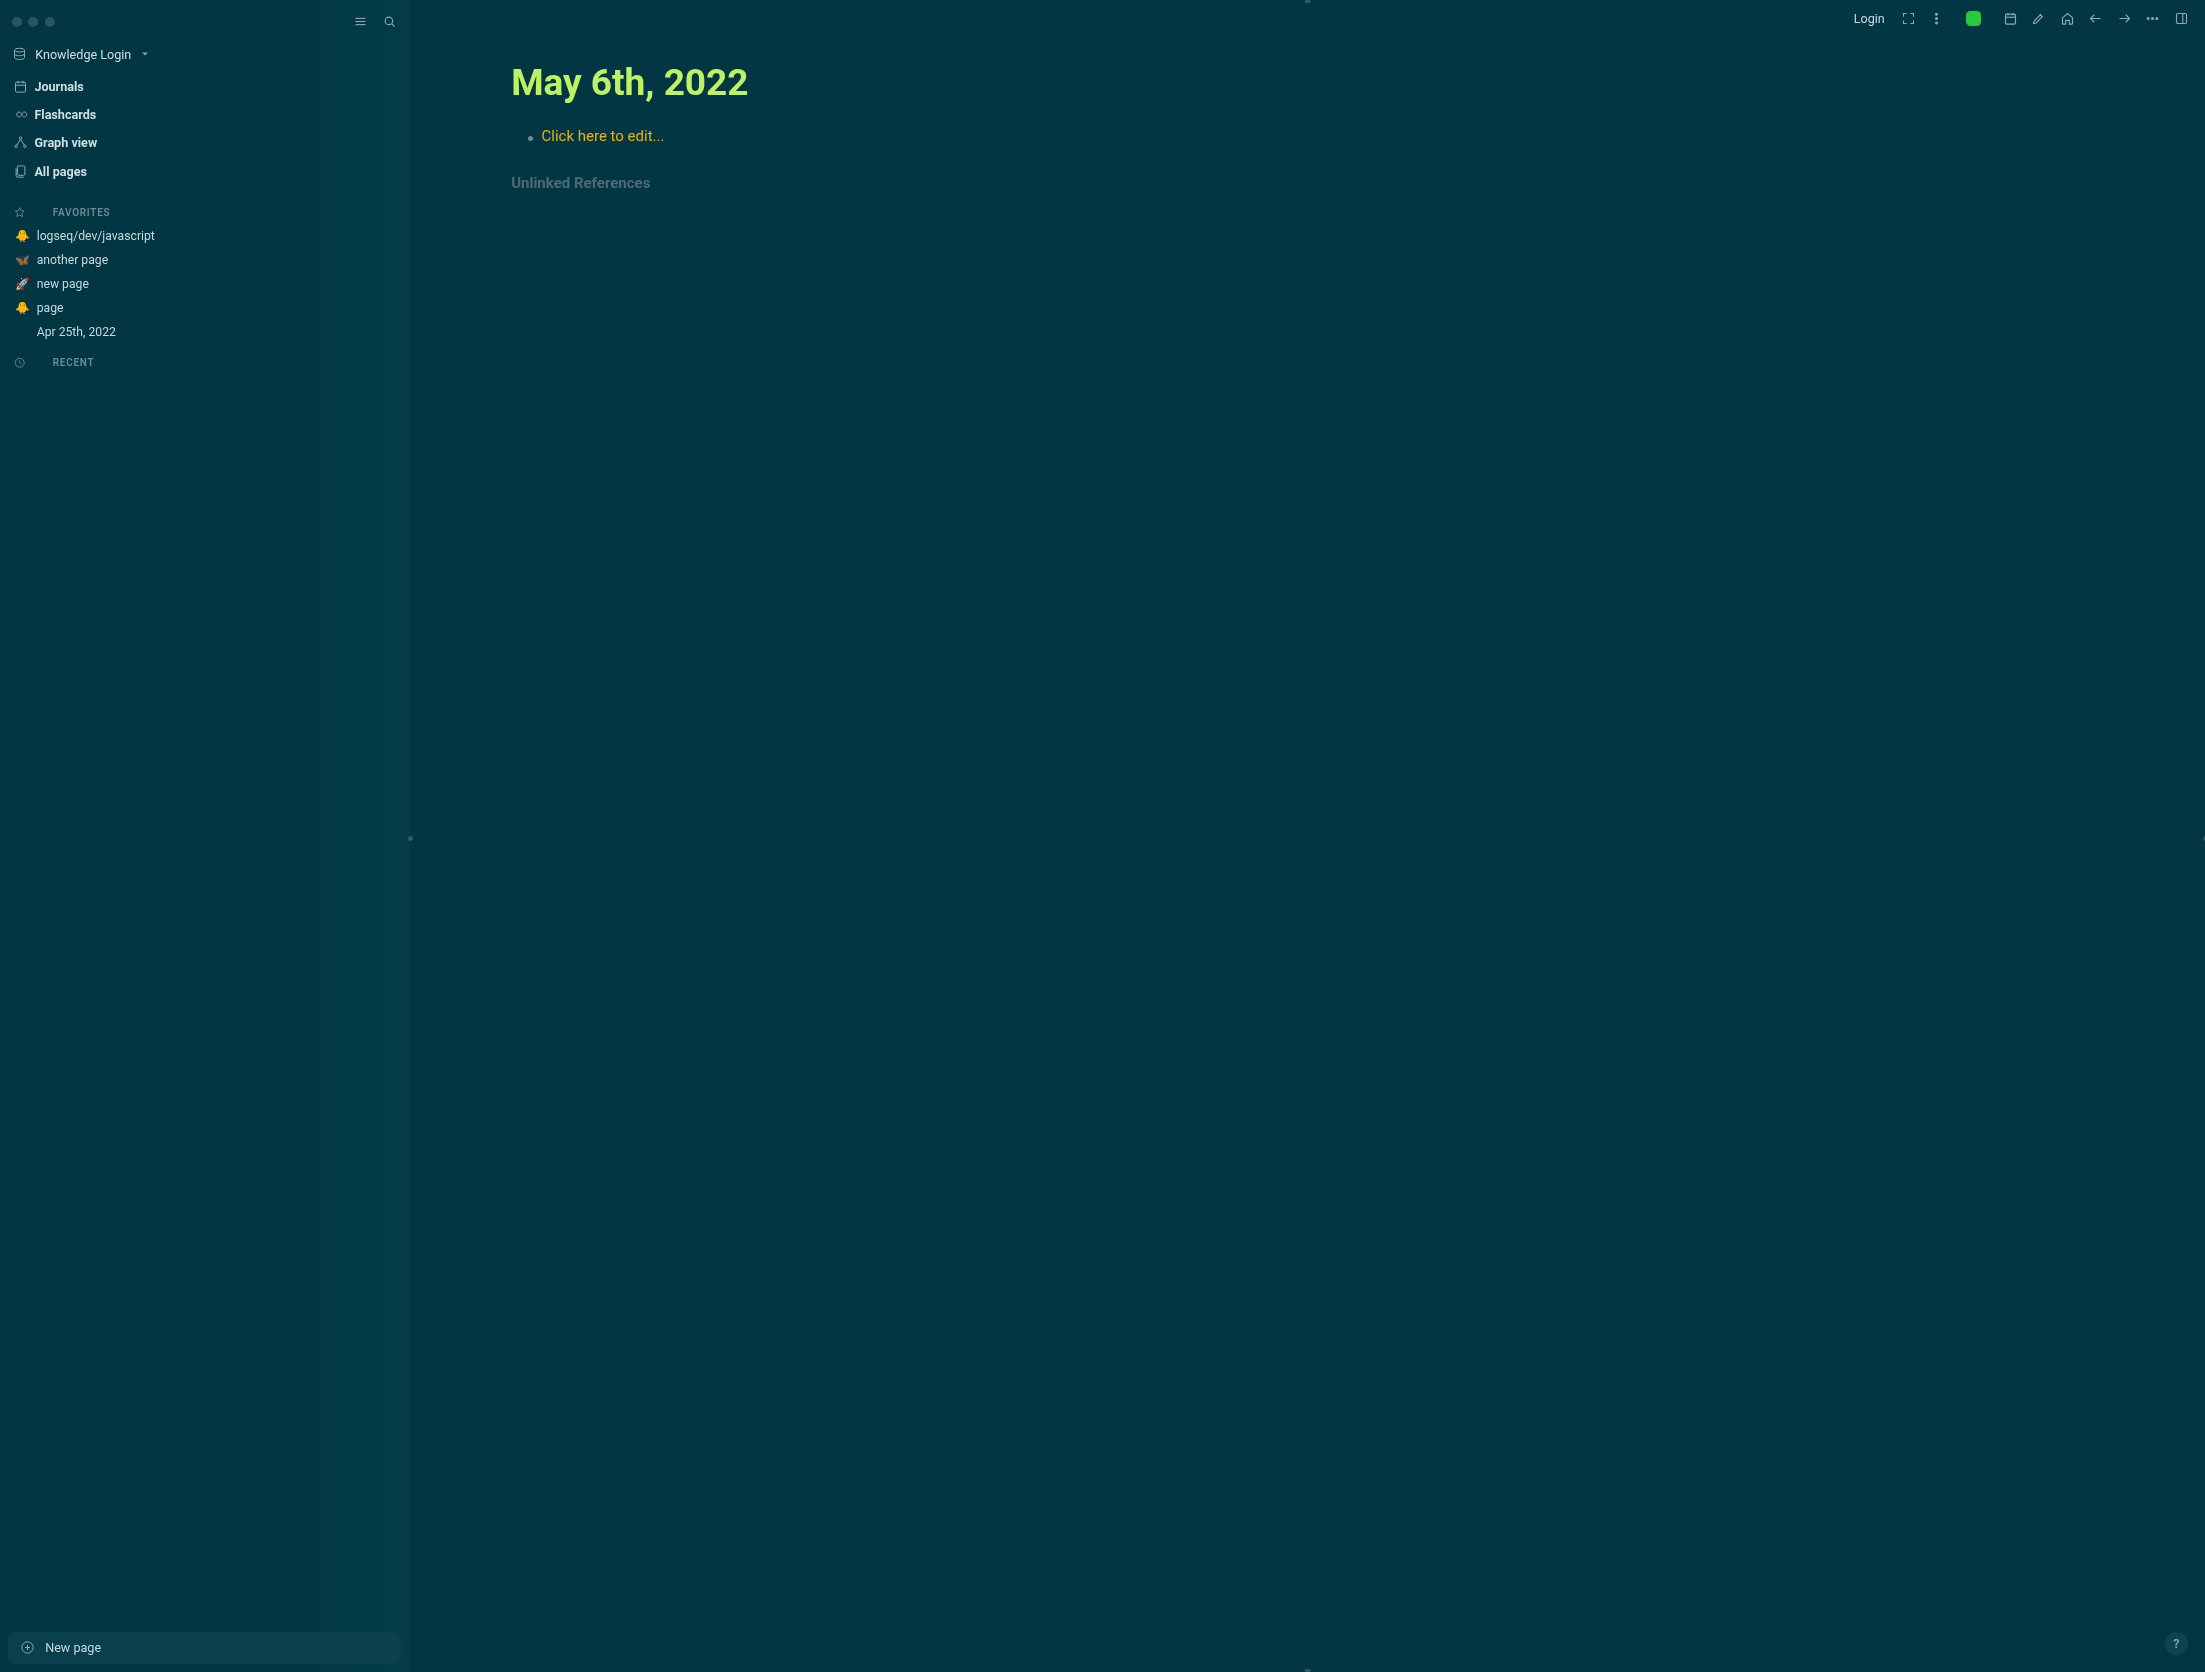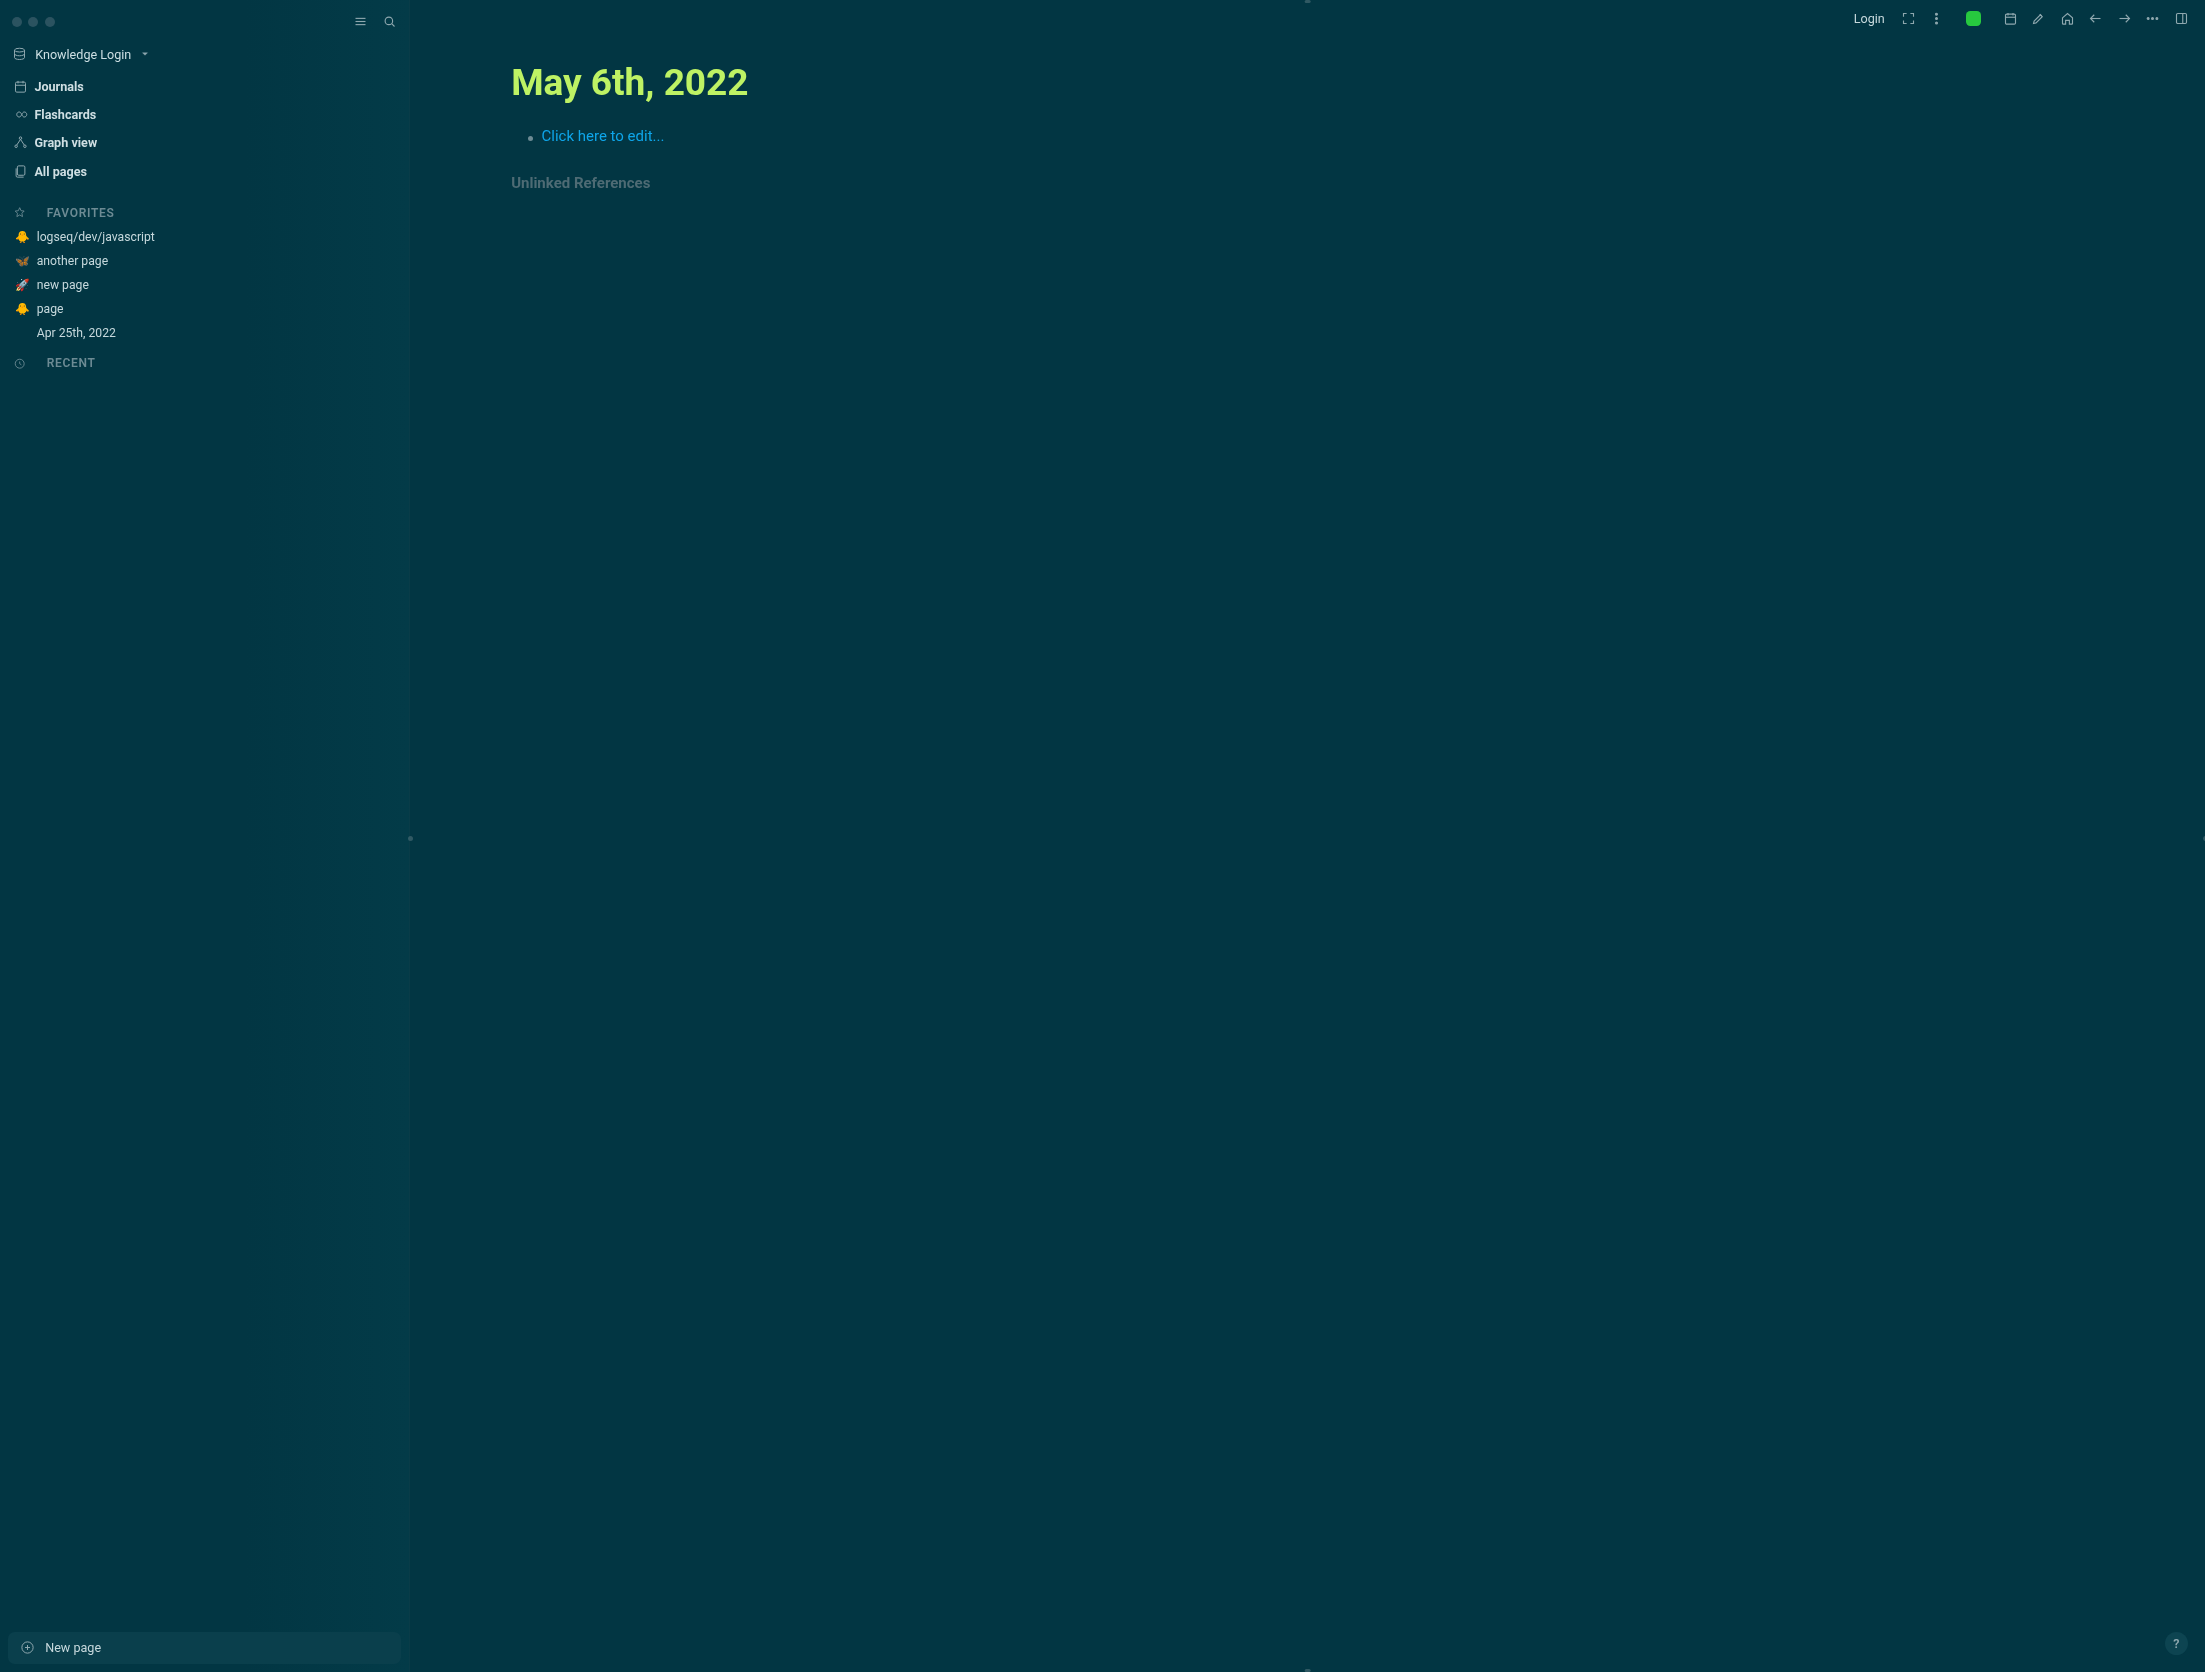--- a/index.html
+++ b/index.html
@@ -77,23 +77,23 @@
     color: #cfdfe3;
     font-size: 12.6px;
     font-weight: 700;
     cursor: pointer;
   }
   .nav-item svg { width: 15px; height: 15px; stroke: #8fa8af; fill: none; stroke-width: 1.6; }
 
   .section-header {
     display: flex;
     align-items: center;
-    gap: 20px;
+    gap: 26px;
     padding: 11.8px 13.4px 5px 13.4px;
-    font-size: 12px;
+    font-size: 10px;
     letter-spacing: 0.7px;
     color: #6d8b94;
     font-weight: 600;
     cursor: pointer;
   }
   .section-header svg { width: 13.4px; height: 13.4px; stroke: #6d8b94; fill: none; stroke-width: 1.6; }
 
   .fav-list, .recent-list {
     display: flex;
     flex-direction: column;
@@ -196,21 +196,21 @@
   }
   .bullet {
     width: 5px; height: 5px;
     background: #6d8b94;
     border-radius: 50%;
     margin-top: 8.4px;
     flex-shrink: 0;
   }
   .block-placeholder {
     font-size: 15px;
-    color: #0ea5e9;
+    color: #eab308;
     font-weight: 400;
     cursor: text;
   }
   .unlinked {
     margin-top: 29px;
     font-size: 15px;
     font-weight: 700;
     color: #4e6b74;
     cursor: pointer;
   }

